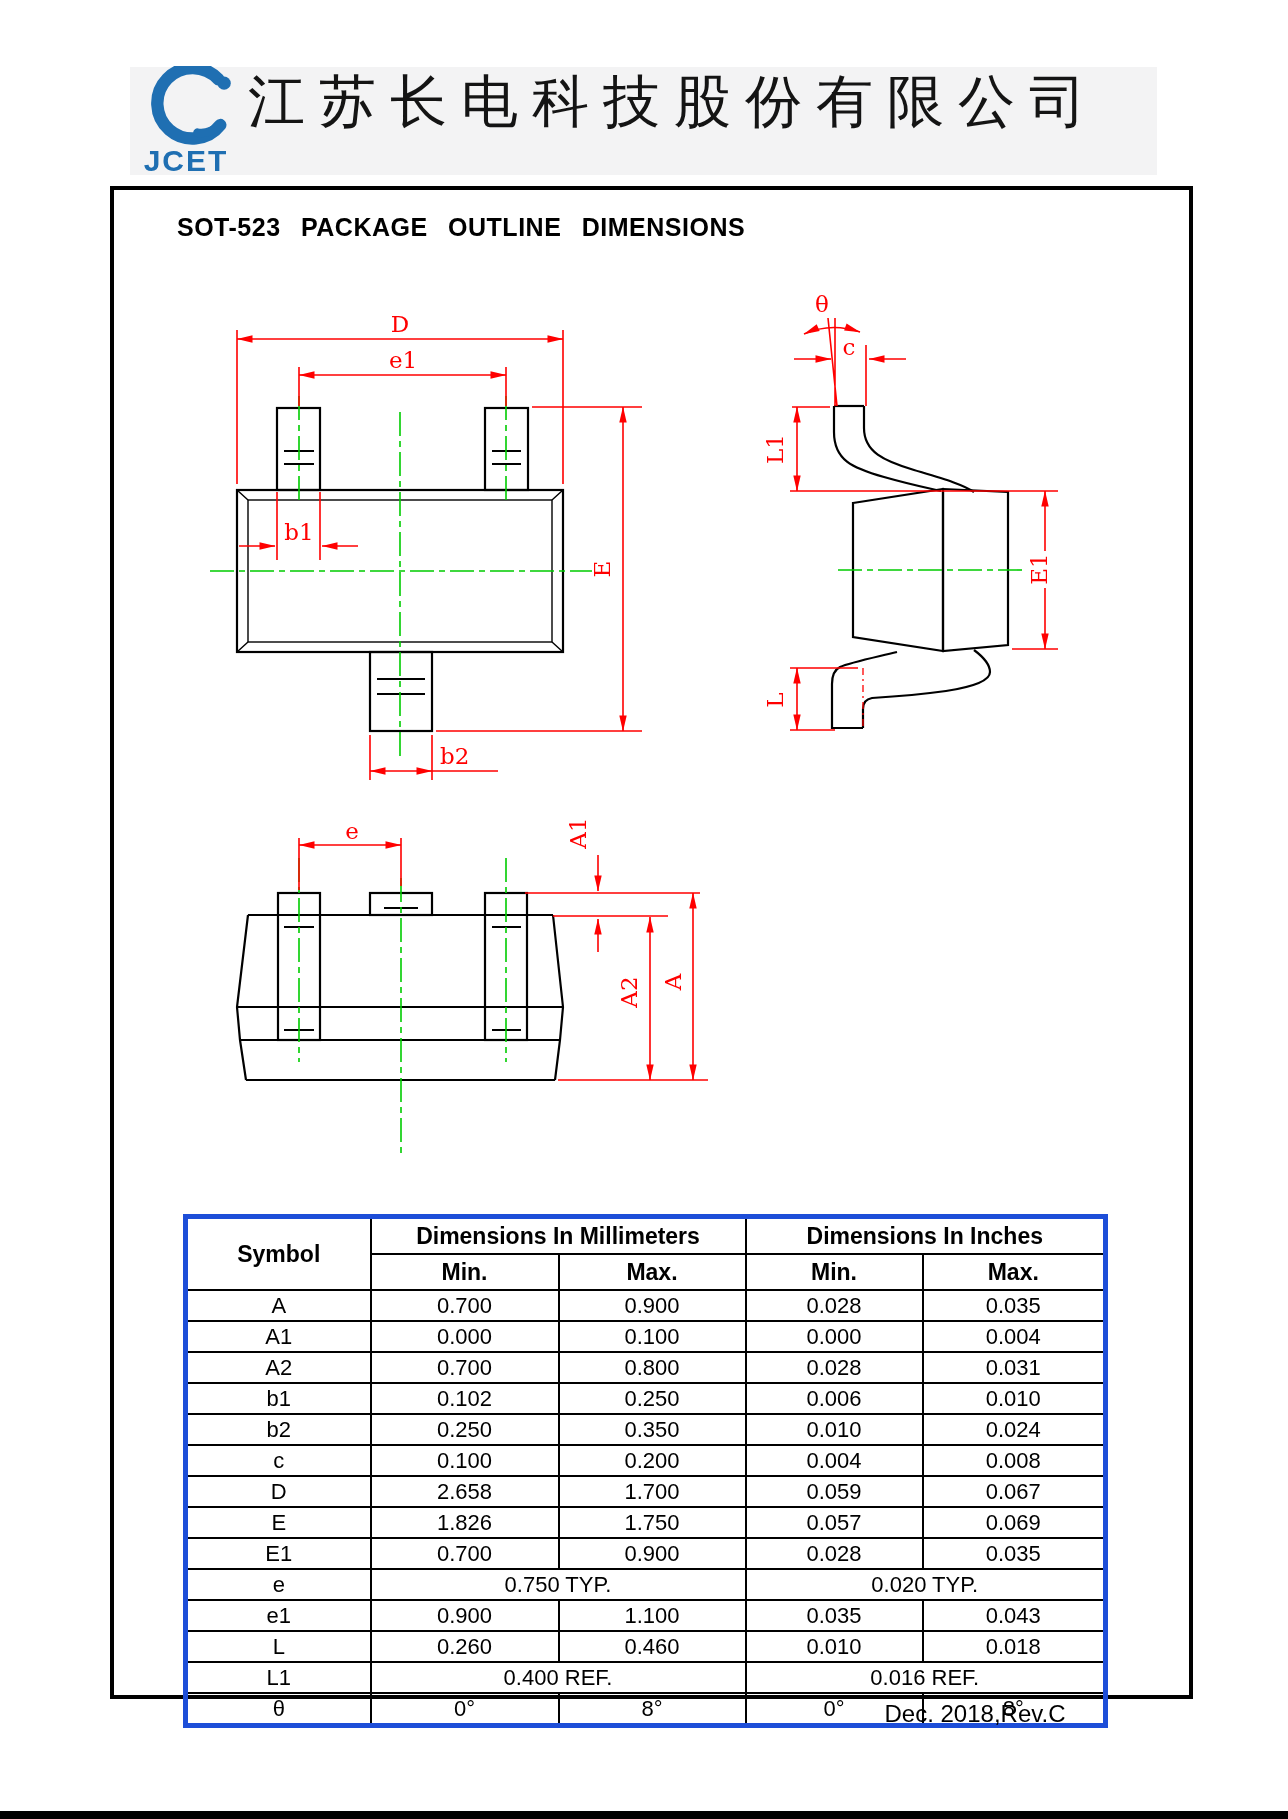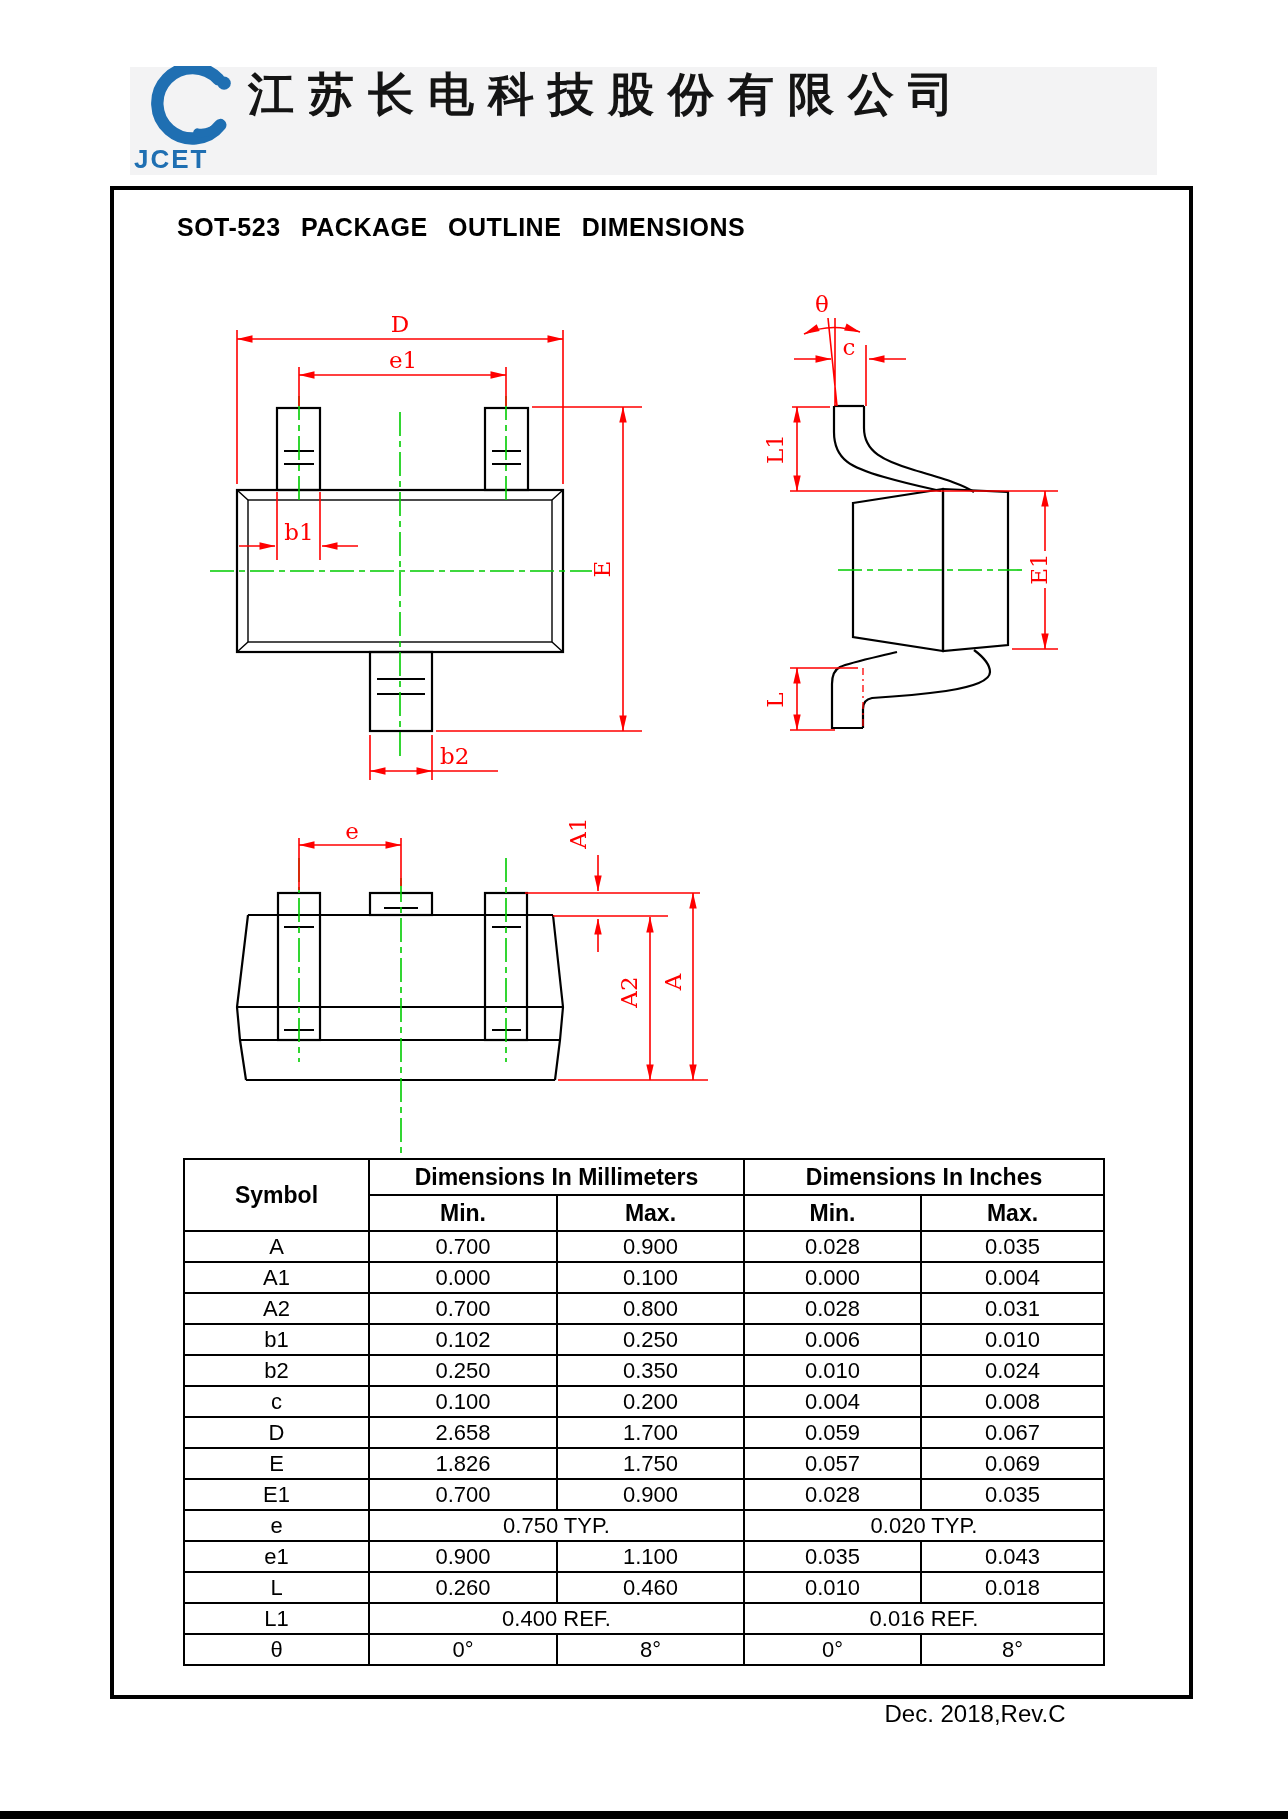--- a/index.html
+++ b/index.html
@@ -9,26 +9,26 @@
   }
   
   .header-band {
     position:absolute; left:130px; top:67px; width:1027px; height:108px;
     background:var(--header_gray_bg,#f3f3f4);
   }
   .logo-mark { position:absolute; left:138px; top:66px; width:96px; height:80px; }
   .logo-mark .sw { fill:none; stroke:var(--logo_blue,#1f6fb2); }
   .logo-mark .dot { fill:var(--logo_blue,#1f6fb2); }
   .logo-text {
-    position:absolute; left:134px; top:144px; width:104px; text-align:left;
-    font-size:26px; font-weight:bold; letter-spacing:2px; color:var(--logo_blue,#1f6fb2);
+    position:absolute; left:134px; top:144px; width:104px; text-align:center;
+    font-size:30px; font-weight:bold; letter-spacing:2px; color:var(--logo_blue,#1f6fb2);
   }
   .company-cn {
     position:absolute; left:248px; top:64px; width:910px; white-space:nowrap;
-    font-family:"DejaVu Serif", serif; font-weight:bold; font-size:46px;
+    font-family:"DejaVu Serif", serif; font-weight:normal; font-size:57px;
     letter-spacing:14px; color:#141414;
   }
   .company-en {
     position:absolute; left:250px; top:142px; width:920px; white-space:nowrap;
     font-size:26px; letter-spacing:2.5px; color:#9ba1a6;
   }
   
   .content-box {
     position:absolute; left:110px; top:186px; width:1075px; height:1505px;
     border:4px solid #000;
@@ -46,22 +46,22 @@
           stroke-dasharray:24 5 6 5; }
   .red  { stroke:var(--dim_red,#ff0000); stroke-width:1.6; fill:none; }
   .redd { stroke:var(--dim_red,#ff0000); stroke-width:1.3; fill:none; stroke-dasharray:7 4 2 4; }
   .arrfill { fill:var(--dim_red,#ff0000); }
   .dlabel {
     font-family:"DejaVu Serif","Liberation Serif",serif; font-size:23px;
     fill:var(--dim_red,#ff0000);
   }
   
   .dim-table {
-    position:absolute; left:183px; top:1158px; width:920px;
-    border-collapse:collapse; table-layout:fixed; border:2px solid #1d4ed8;
+    position:absolute; left:183px; top:1214px; width:920px;
+    border-collapse:collapse; table-layout:fixed; border:5px solid #1d4ed8;
   }
   .dim-table th, .dim-table td {
     border:2px solid #000; text-align:center; vertical-align:middle; padding:0;
     color:#000;
   }
   .dim-table thead th { font-size:23px; font-weight:bold; height:34px; }
   .dim-table tbody td { font-size:22px; font-weight:normal; height:29px; }
   
   .revision {
     position:absolute; left:825px; top:1700px; width:300px; text-align:center;

